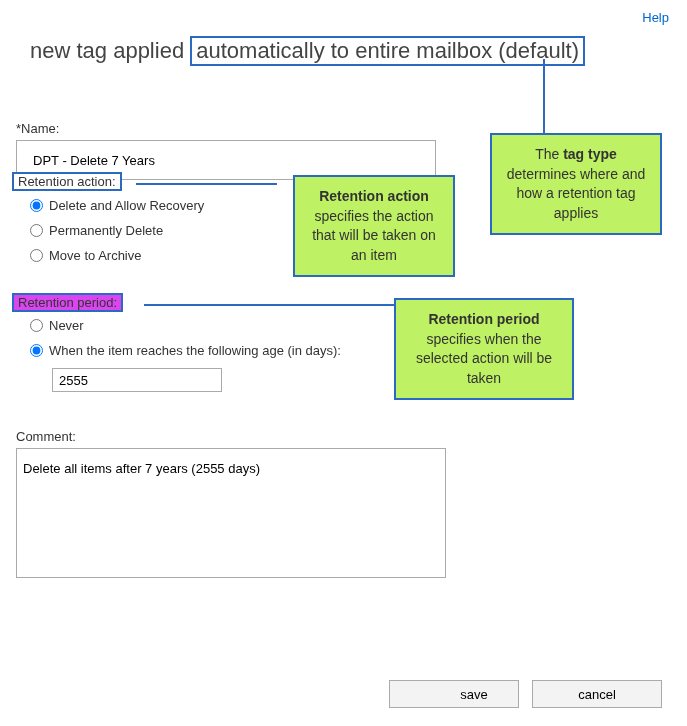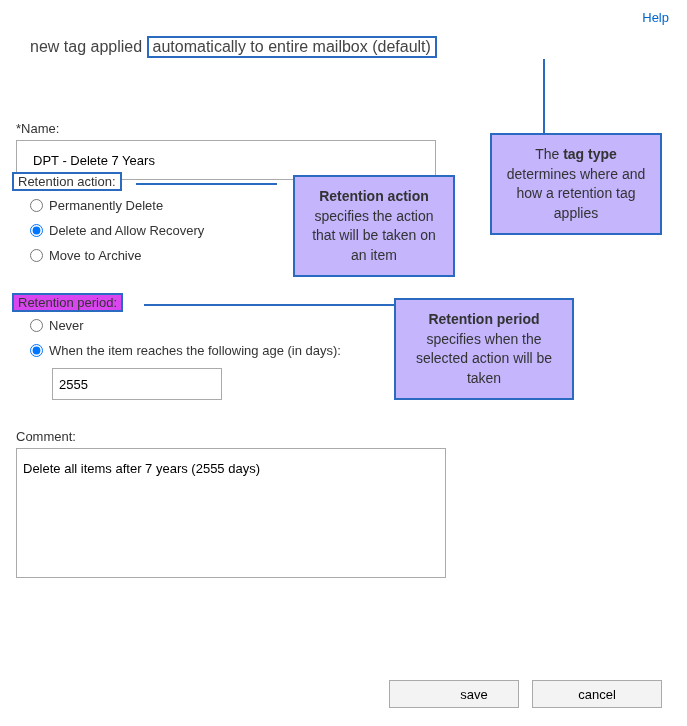--- a/index.html
+++ b/index.html
@@ -20,21 +20,21 @@
     top: 10px;
     right: 18px;
     color: #0066cc;
     font-size: 13px;
     cursor: pointer;
   }
   .page-title {
     position: absolute;
     top: 36px;
     left: 30px;
-    font-size: 16px;
+    font-size: 22px;
     font-weight: 300;
     color: #444;
   }
   .tag-type-box {
     display: inline-block;
     border: 2px solid #2a6ac0;
     padding: 0 4px;
     font-weight: 300;
   }
   .name-label {
@@ -87,21 +87,21 @@
     font-size: 13px;
   }
   .radio-group-period {
     position: absolute;
     top: 318px;
     left: 30px;
   }
   .days-input {
     margin-left: 22px;
     width: 170px;
-    height: 32px;
+    height: 24px;
     border: 1px solid #aaa;
     padding: 2px 6px;
     font-family: inherit;
     font-size: 13px;
   }
   .comment-label {
     position: absolute;
     top: 429px;
     left: 16px;
     font-size: 13px;
@@ -114,21 +114,21 @@
     height: 130px;
     border: 1px solid #aaa;
     padding: 12px 6px;
     font-family: inherit;
     font-size: 13px;
     resize: none;
   }
   .callout {
     position: absolute;
     border: 2px solid #2a6ac0;
-    background: #c4b5fd;
+    background: #bef264;
     text-align: center;
     padding: 10px 8px;
     font-size: 14px;
     color: #333;
     line-height: 1.4;
   }
   .callout b { font-weight: 600; }
   .callout-tagtype {
     top: 133px;
     left: 490px;
@@ -185,26 +185,26 @@
 <div class="page-title">
   <span>new tag applied </span><span class="tag-type-box">automatically to entire mailbox (default)</span>
 </div>
 
 <div class="name-label">*Name:</div>
 <input type="text" class="name-input" value="DPT - Delete 7 Years" style="">
 
 <div class="retention-action-label">Retention action:</div>
 <div class="radio-group-action">
   <div class="radio-row">
+    <input type="radio" name="ra" checked="" style="">
+    <span>Delete and Allow Recovery</span>
+  </div>
+  <div class="radio-row">
     <input type="radio" name="ra" style="">
     <span>Permanently Delete</span>
-  </div>
-  <div class="radio-row">
-    <input type="radio" name="ra" checked="" style="">
-    <span>Delete and Allow Recovery</span>
   </div>
   <div class="radio-row">
     <input type="radio" name="ra" style="">
     <span>Move to Archive</span>
   </div>
 </div>
 
 <div class="retention-period-label">Retention period:</div>
 <div class="radio-group-period">
   <div class="radio-row">

